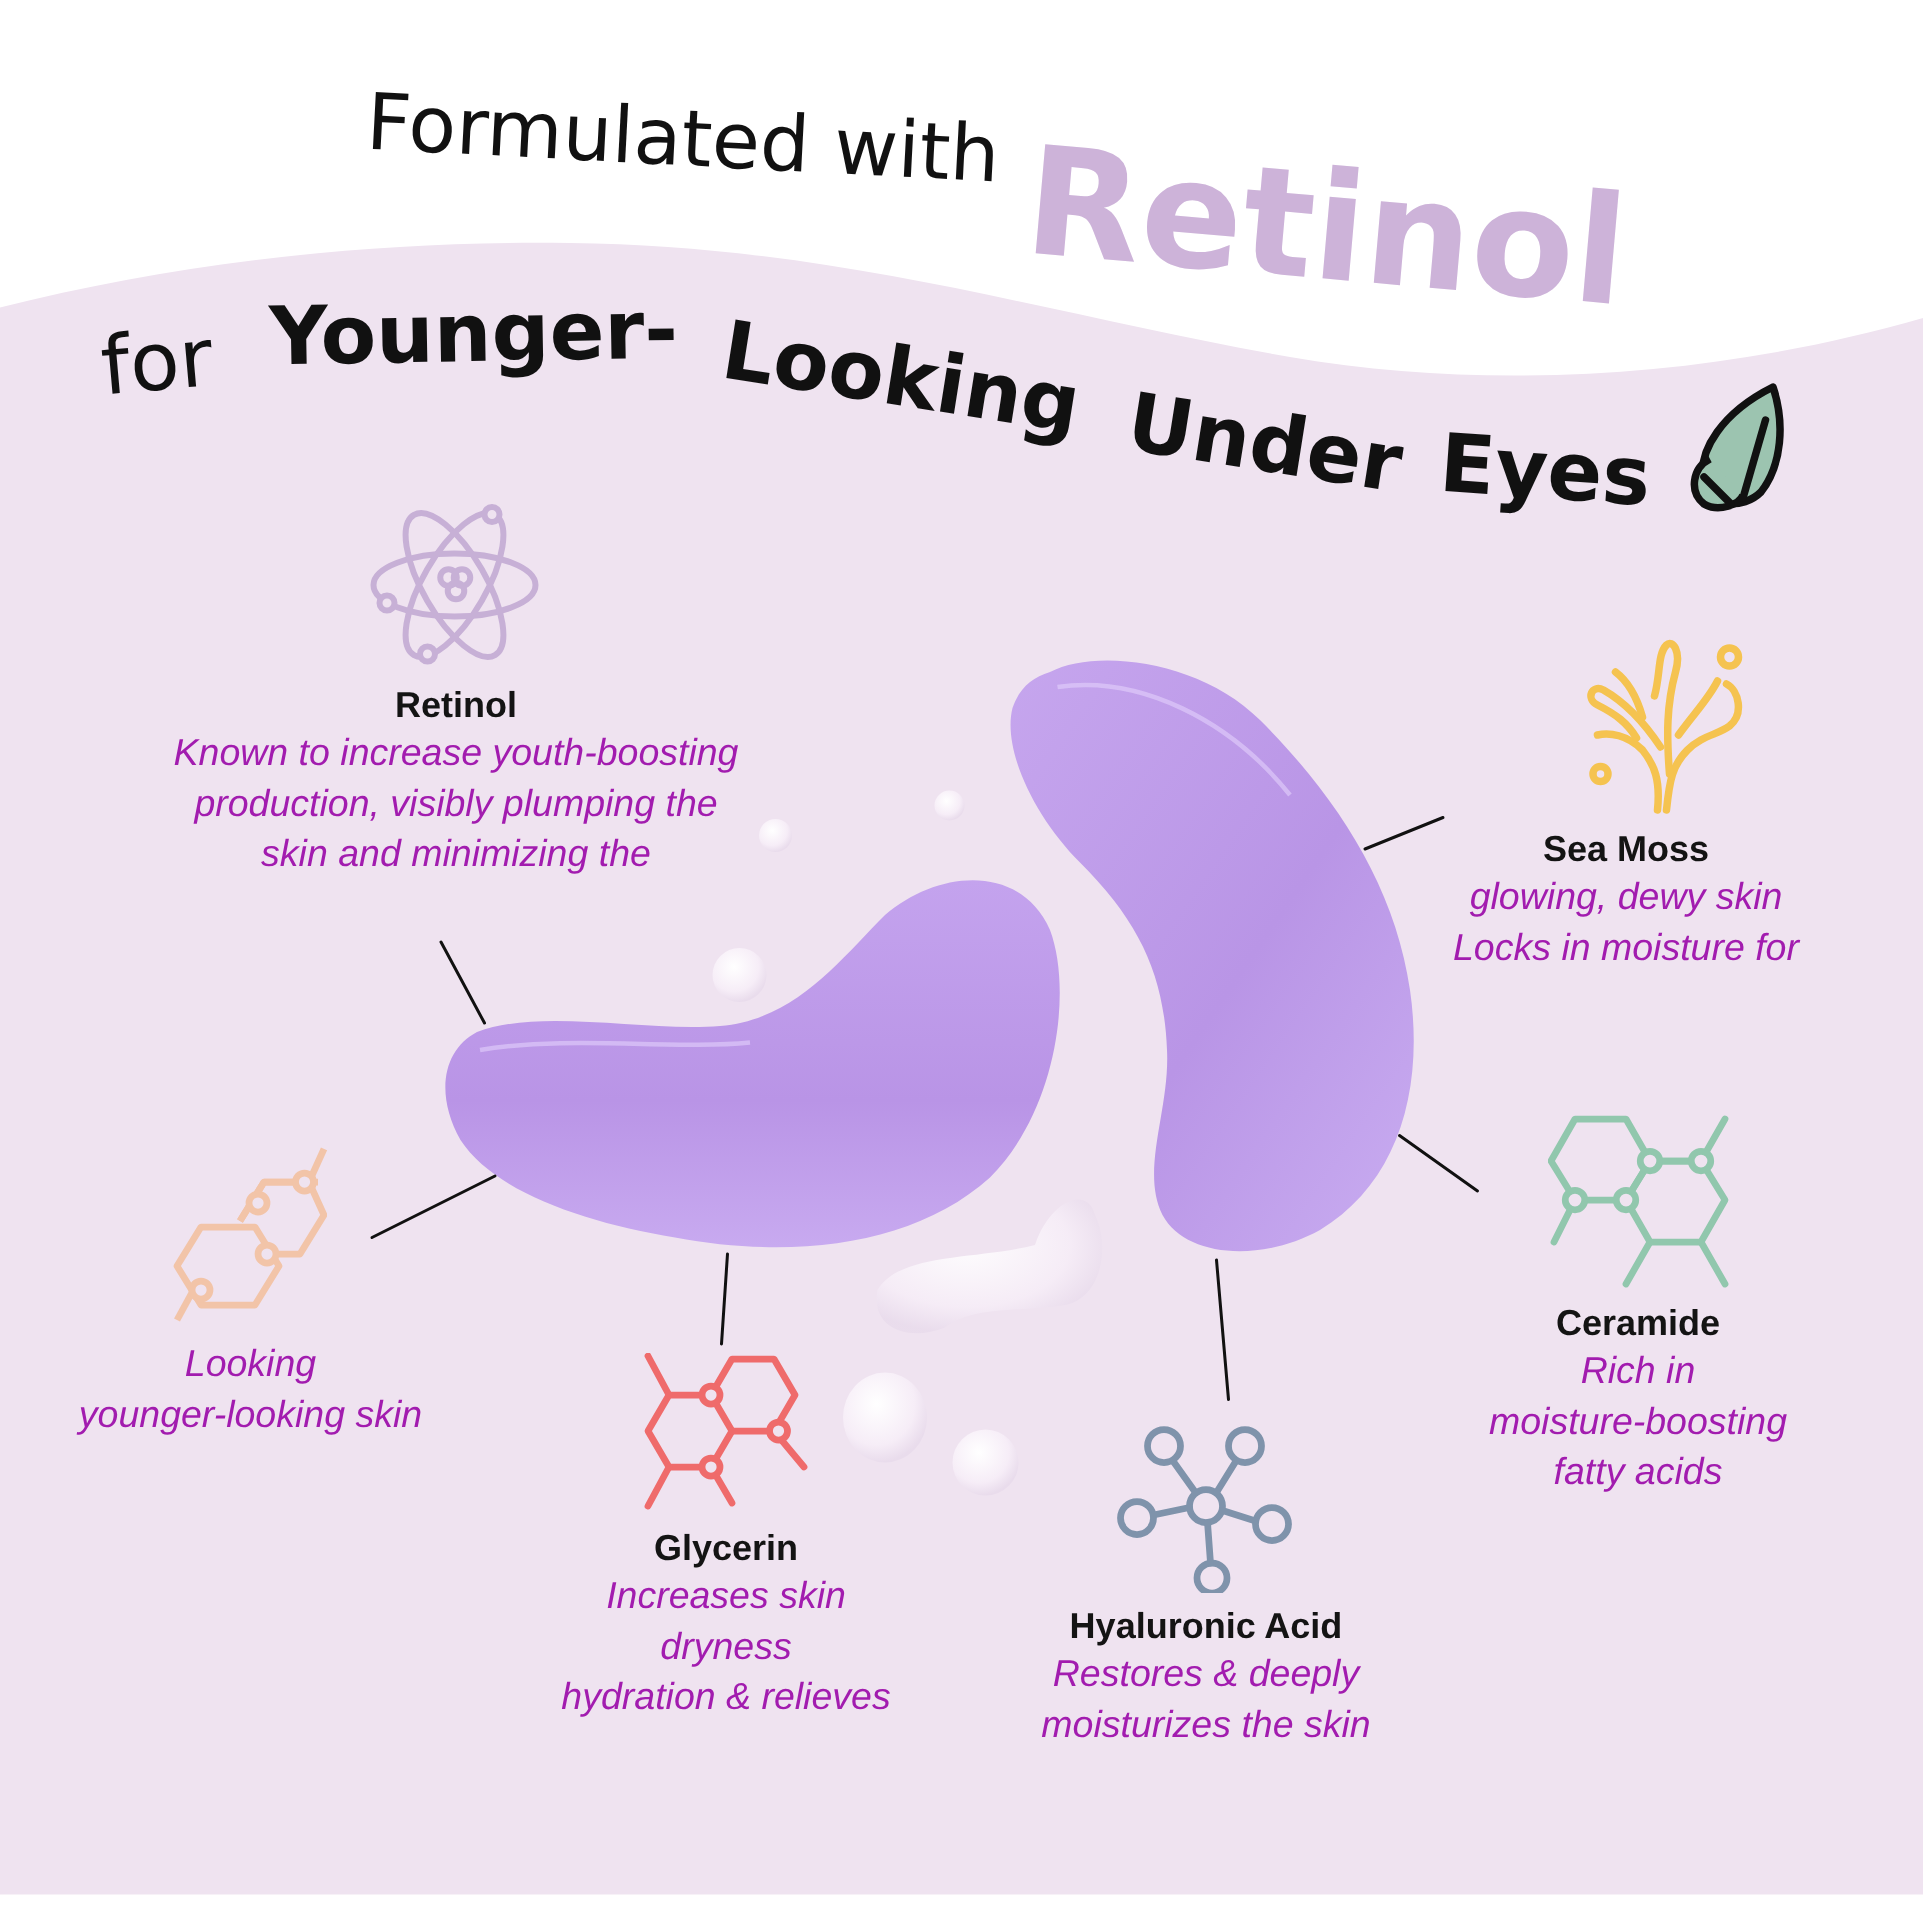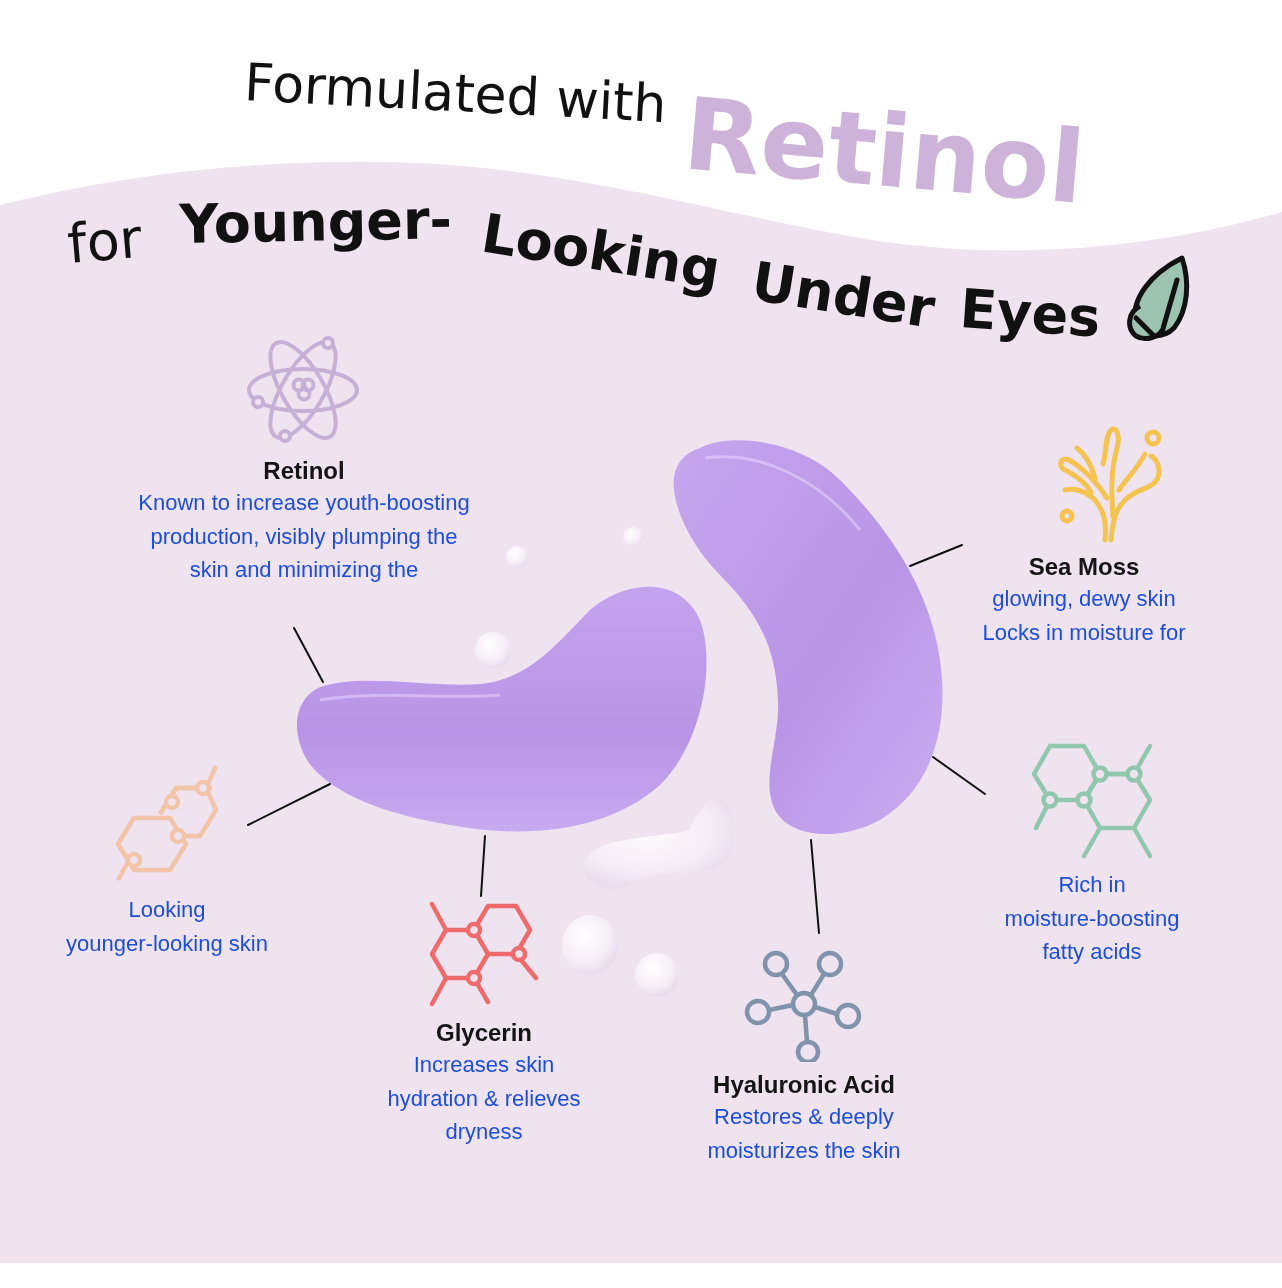--- a/index.html
+++ b/index.html
@@ -5,21 +5,21 @@
   html,body{margin:0;padding:0;background:#ffffff;}
   body{width:1282px;height:1288px;position:relative;overflow:hidden;font-family:"DejaVu Sans","Liberation Sans",sans-serif;color:#111;}
   .abs{position:absolute;}
   #bg{position:absolute;left:0;top:0;width:1282px;height:1288px;}
   .hl{position:absolute;white-space:nowrap;line-height:1;transform-origin:left bottom;}
   .hl-thin{font-family:"DejaVu Sans",sans-serif;font-weight:normal;font-size:52px;color:#111;}
   .hl-bold{font-family:"DejaVu Sans",sans-serif;font-weight:bold;font-size:54px;color:#111;}
   .hl-retinol{font-family:"DejaVu Sans",sans-serif;font-weight:bold;font-size:100px;color:#cdb3d9;}
   .ing{position:absolute;text-align:center;}
   .ing .title{font-family:"Liberation Sans",sans-serif;font-weight:bold;font-size:24px;color:#141414;line-height:30px;}
-  .ing .desc{font-family:"Liberation Sans",sans-serif;font-size:22px;color:#1d4ed8;line-height:33.5px;}
+  .ing .desc{font-family:"Liberation Sans",sans-serif;font-size:25px;color:#a21caf;line-height:33.5px;font-style:italic;}
   .icon{position:absolute;}
   svg{display:block;}
 </style>
 </head>
 <body>
 
 <svg id="bg" viewBox="0 0 1282 1288" width="1282" height="1288">
   <rect x="0" y="0" width="1282" height="1288" fill="#ffffff"></rect>
   <path d="M0,205 C120,175 250,160 380,162 C560,164 700,210 860,238 C1000,262 1150,250 1282,212 L1282,1263 L0,1263 Z" fill="#efe3f0"></path>
 </svg>
@@ -153,22 +153,22 @@
     <line x1="46" y1="76" x2="60" y2="100"></line>
     <line x1="88" y1="52" x2="108" y2="76"></line>
     <circle cx="46" cy="28" r="6" fill="#efe3f0"></circle>
     <circle cx="91" cy="52" r="6" fill="#efe3f0"></circle>
     <circle cx="46" cy="76" r="6" fill="#efe3f0"></circle>
   </svg>
 </div>
 <div class="ing" style="left:346px;top:1018px;width:276px;">
   <div class="title">Glycerin</div>
   <div class="desc">Increases skin</div>
+  <div class="desc">dryness</div>
   <div class="desc">hydration &amp; relieves</div>
-  <div class="desc">dryness</div>
 </div>
 
 <div class="icon" style="left:742px;top:948px;">
   <svg width="122" height="114" viewBox="0 0 122 114" fill="none" stroke="#7f93ab" stroke-width="4.5" stroke-linecap="round">
     <circle cx="34" cy="16" r="11"></circle>
     <circle cx="88" cy="16" r="11"></circle>
     <circle cx="62" cy="56" r="11"></circle>
     <circle cx="16" cy="64" r="11"></circle>
     <circle cx="106" cy="68" r="11"></circle>
     <circle cx="66" cy="104" r="10"></circle>
@@ -194,16 +194,17 @@
     <line x1="68" y1="86" x2="52" y2="114"></line>
     <line x1="102" y1="86" x2="118" y2="114"></line>
     <line x1="68" y1="32" x2="102" y2="32"></line>
     <circle cx="68" cy="32" r="6.5" fill="#efe3f0"></circle>
     <circle cx="102" cy="32" r="6.5" fill="#efe3f0"></circle>
     <circle cx="18" cy="58" r="6.5" fill="#efe3f0"></circle>
     <circle cx="52" cy="58" r="6.5" fill="#efe3f0"></circle>
   </svg>
 </div>
 <div class="ing" style="left:956px;top:868px;width:272px;">
+  <div class="title">Ceramide</div>
   <div class="desc">Rich in</div>
   <div class="desc">moisture-boosting</div>
   <div class="desc">fatty acids</div>
 </div>
 
 </body></html>

